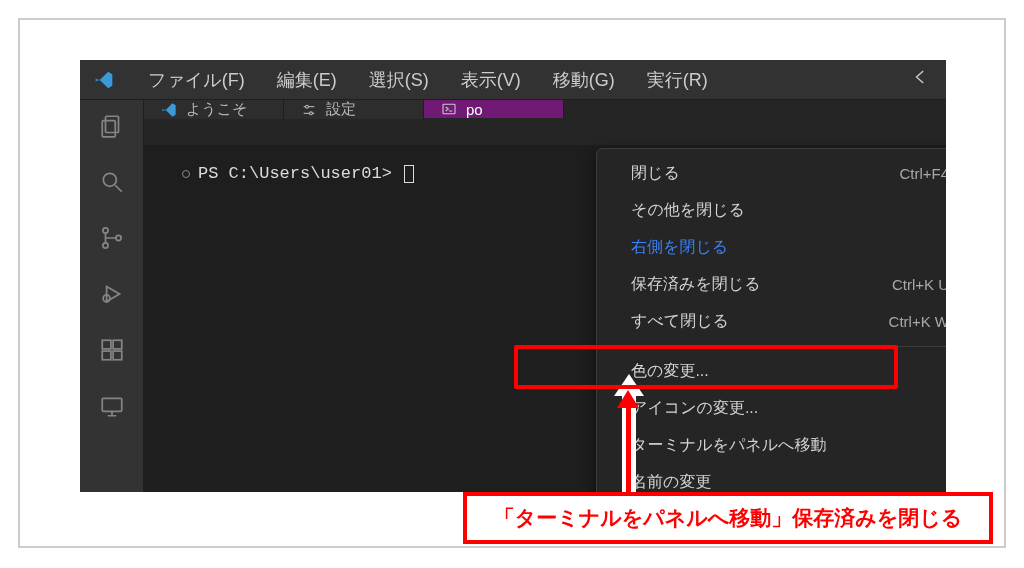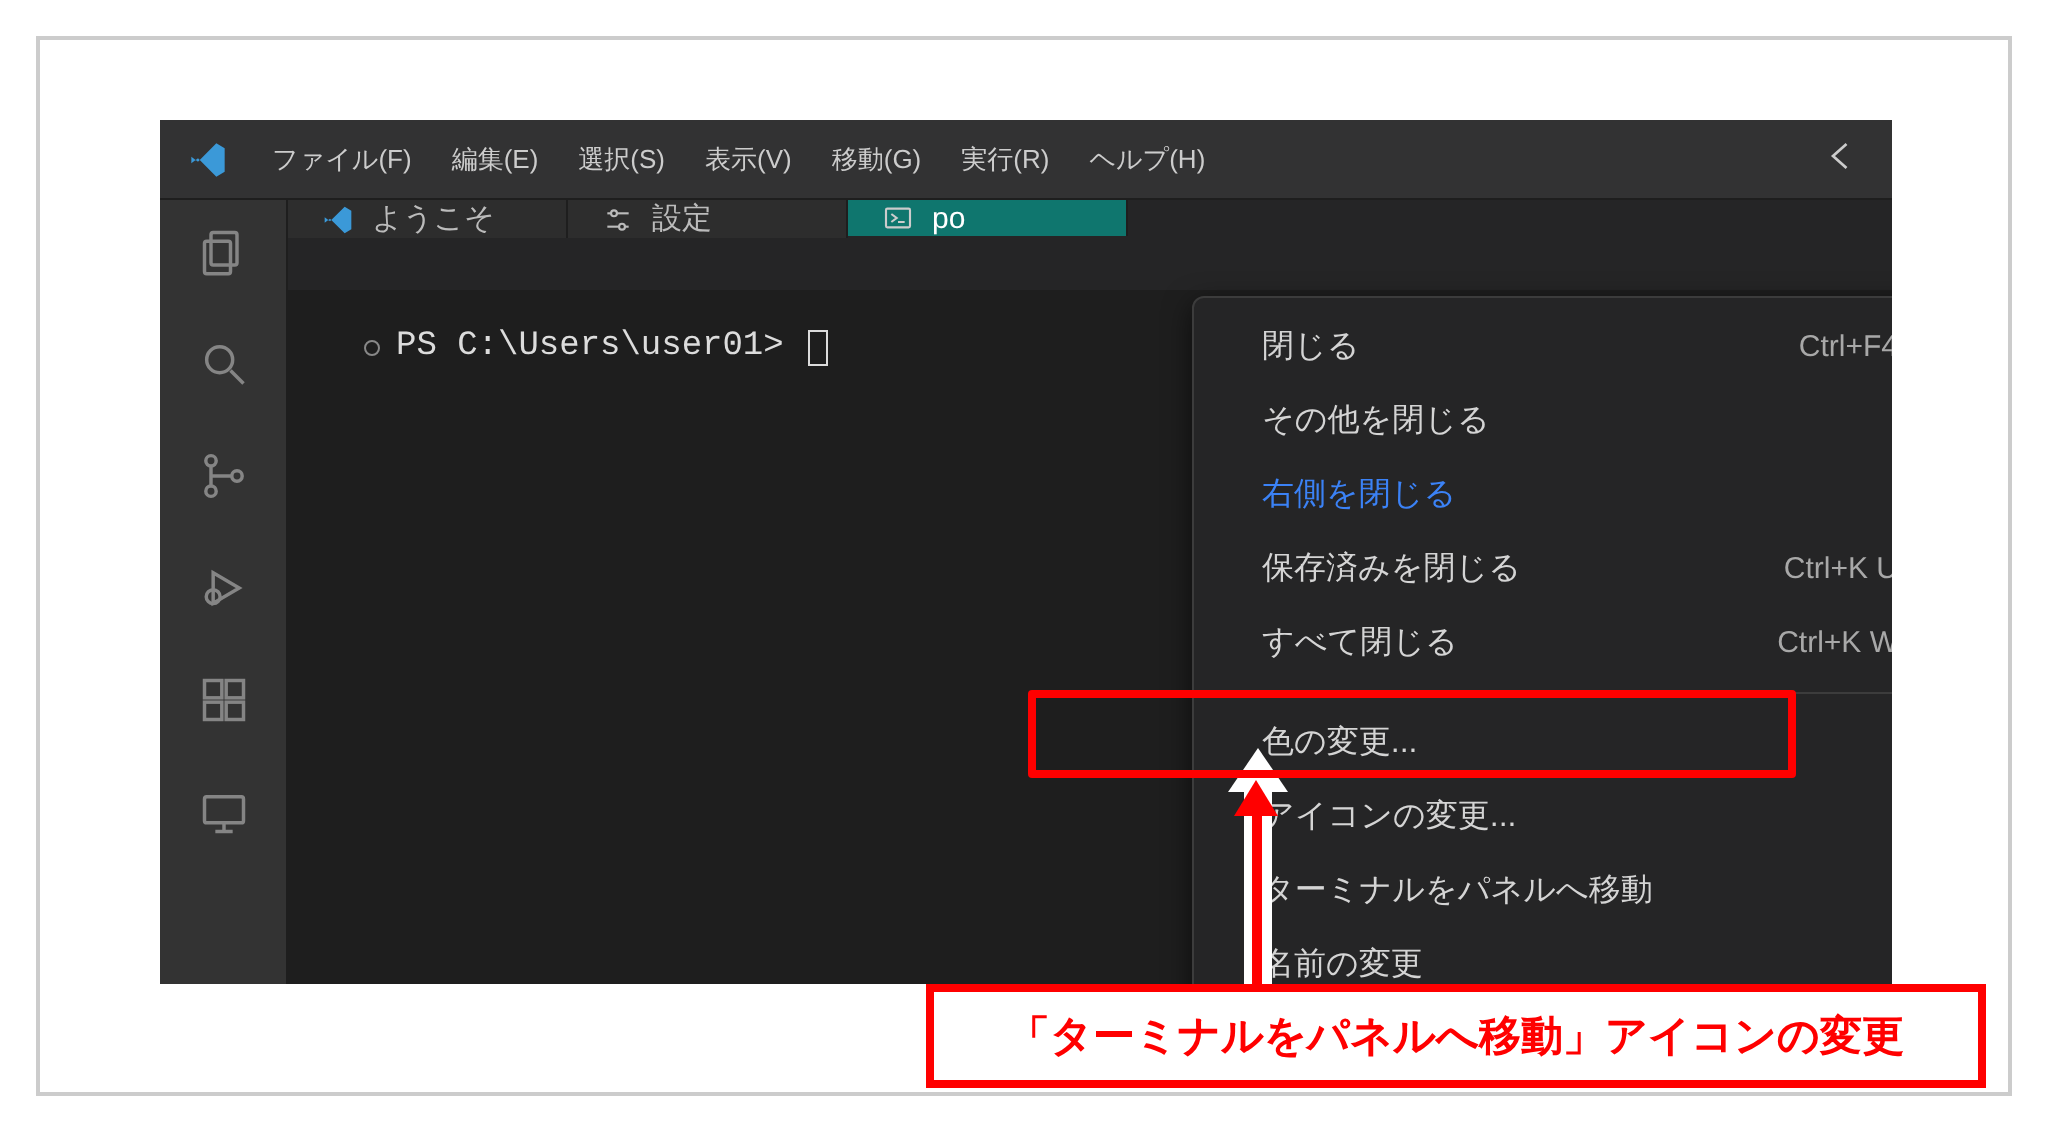--- a/index.html
+++ b/index.html
@@ -30,22 +30,22 @@
     overflow: hidden;
     font-size: 14px;
   }
   
   .titlebar {
     height: 40px;
     background: #323233;
     display: flex;
     align-items: center;
     padding: 0 8px;
-    gap: 0;
-    font-size: 13px;
+    gap: 12px;
+    font-size: 18px;
     border-bottom: 1px solid #1e1e1e;
   }
   .vscode-logo {
     width: 20px; height: 20px;
     margin: 0 12px 0 6px;
     display: inline-block;
   }
   .menu-item {
     padding: 5px 10px;
     color: #cccccc;
@@ -101,21 +101,21 @@
     display: flex;
     align-items: center;
     gap: 8px;
     padding: 0 16px;
     background: #2d2d2d;
     color: #bbbbbb;
     border-right: 1px solid #1e1e1e;
     min-width: 140px;
     font-size: 15px;
   }
-  .tab.active { background: #0f766e; color: #ffffff; }
+  .tab.active { background: #701a75; color: #ffffff; }
   .tab .tab-icon { width: 18px; height: 18px; display: flex; align-items:center; justify-content:center; }
   .tab .tab-icon svg { width: 16px; height: 16px; stroke: currentColor; fill: none; stroke-width:1.6; }
   
   .editor-body {
     flex: 1;
     padding: 18px 38px;
     font-family: Consolas, "Courier New", monospace;
     font-size: 17px;
     color: #dcdcdc;
     background: #1e1e1e;
@@ -232,21 +232,20 @@
         <svg viewBox="0 0 24 24">
             <path d="M17 2 L6 13 L2 10 L2 14 L6 11 L17 22 L22 19 L22 5 Z" fill="#3b99d8" stroke="none"></path>
           </svg>
       </span>
       <span class="menu-item">ファイル(F)</span>
       <span class="menu-item">編集(E)</span>
       <span class="menu-item">選択(S)</span>
       <span class="menu-item">表示(V)</span>
       <span class="menu-item">移動(G)</span>
       <span class="menu-item">実行(R)</span>
-      <span class="menu-item">ヘルプ(H)</span>
       <span class="title-right">
         <span>
           <svg width="18" height="18" viewBox="0 0 24 24">
               <path d="M15 4 L6 12 L15 20" stroke="#cccccc" stroke-width="1.8" fill="none"></path>
             </svg>
         </span>
       </span>
     </div>
 
     <div class="main-row">
@@ -380,14 +379,14 @@
   </div>
 </div>
 
 <div class="red-highlight"></div>
 
 <div class="arrow-outline"></div>
 <div class="arrow-shaft"></div>
 <div class="arrow-head"></div>
 
 <div class="callout">
-  <span>「ターミナルをパネルへ移動」アイコンの変更</span>
+  <span>「ターミナルをパネルへ移動」保存済みを閉じる</span>
 </div>
 
 </body></html>

